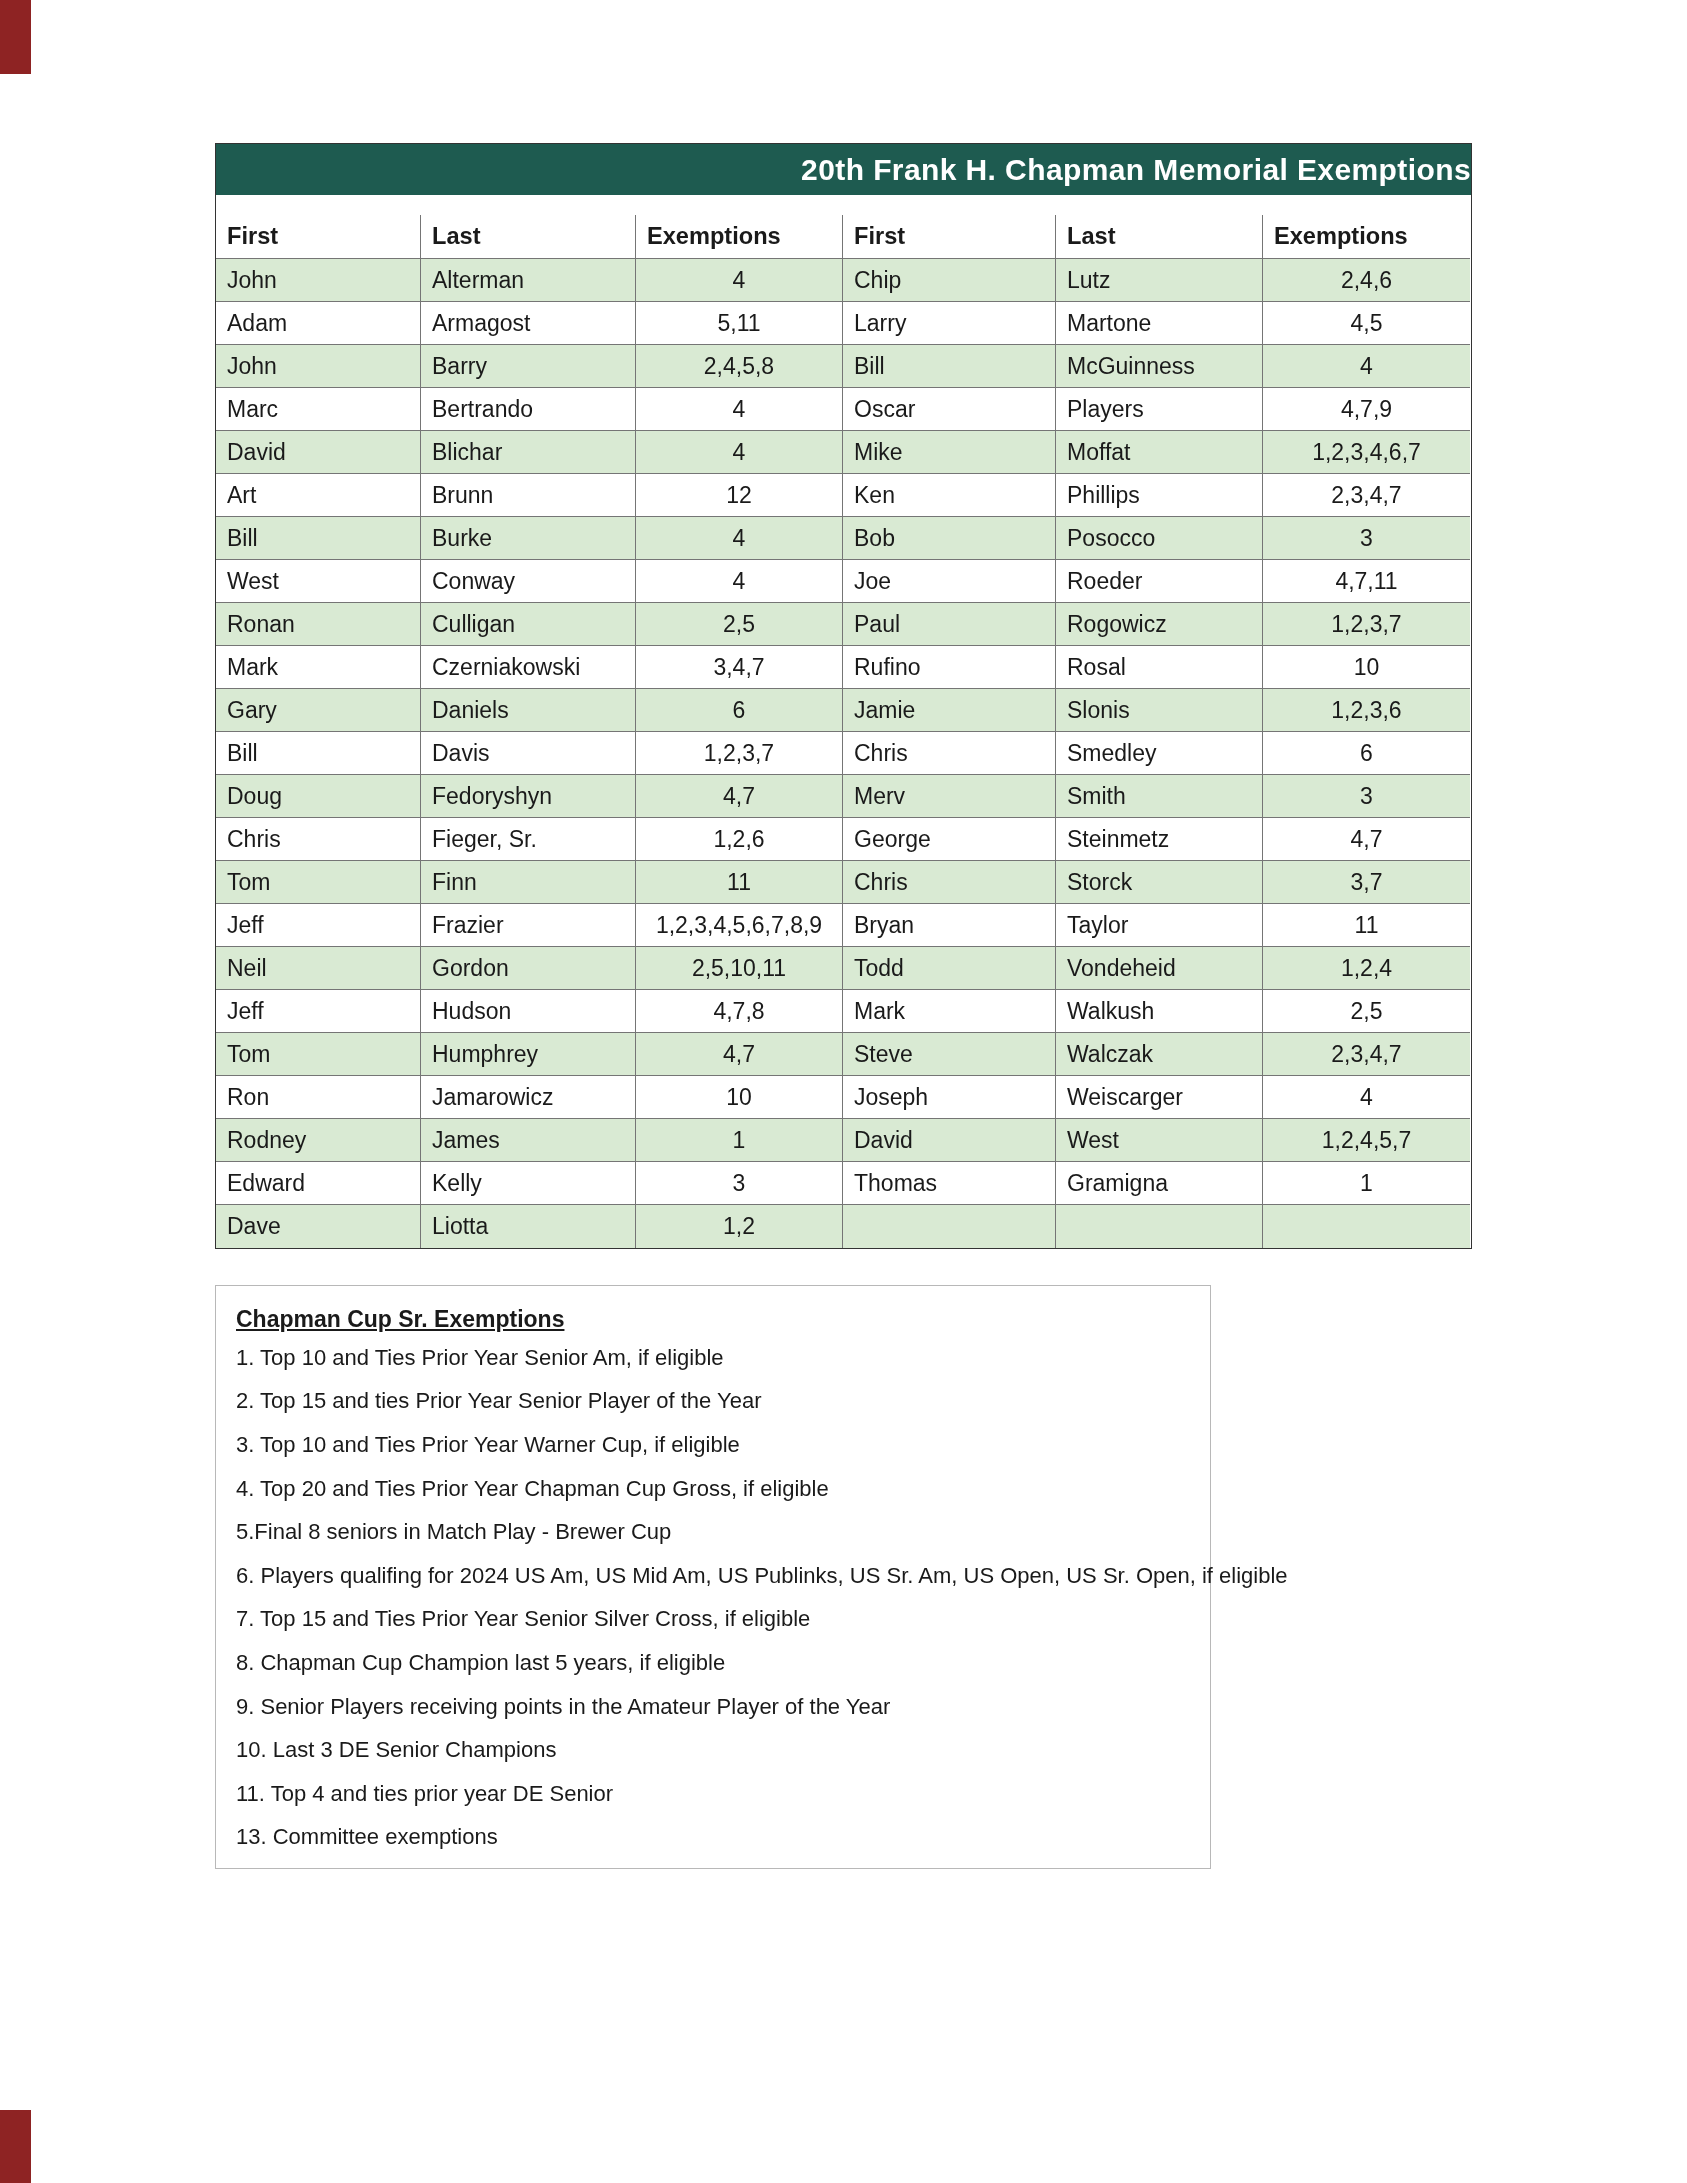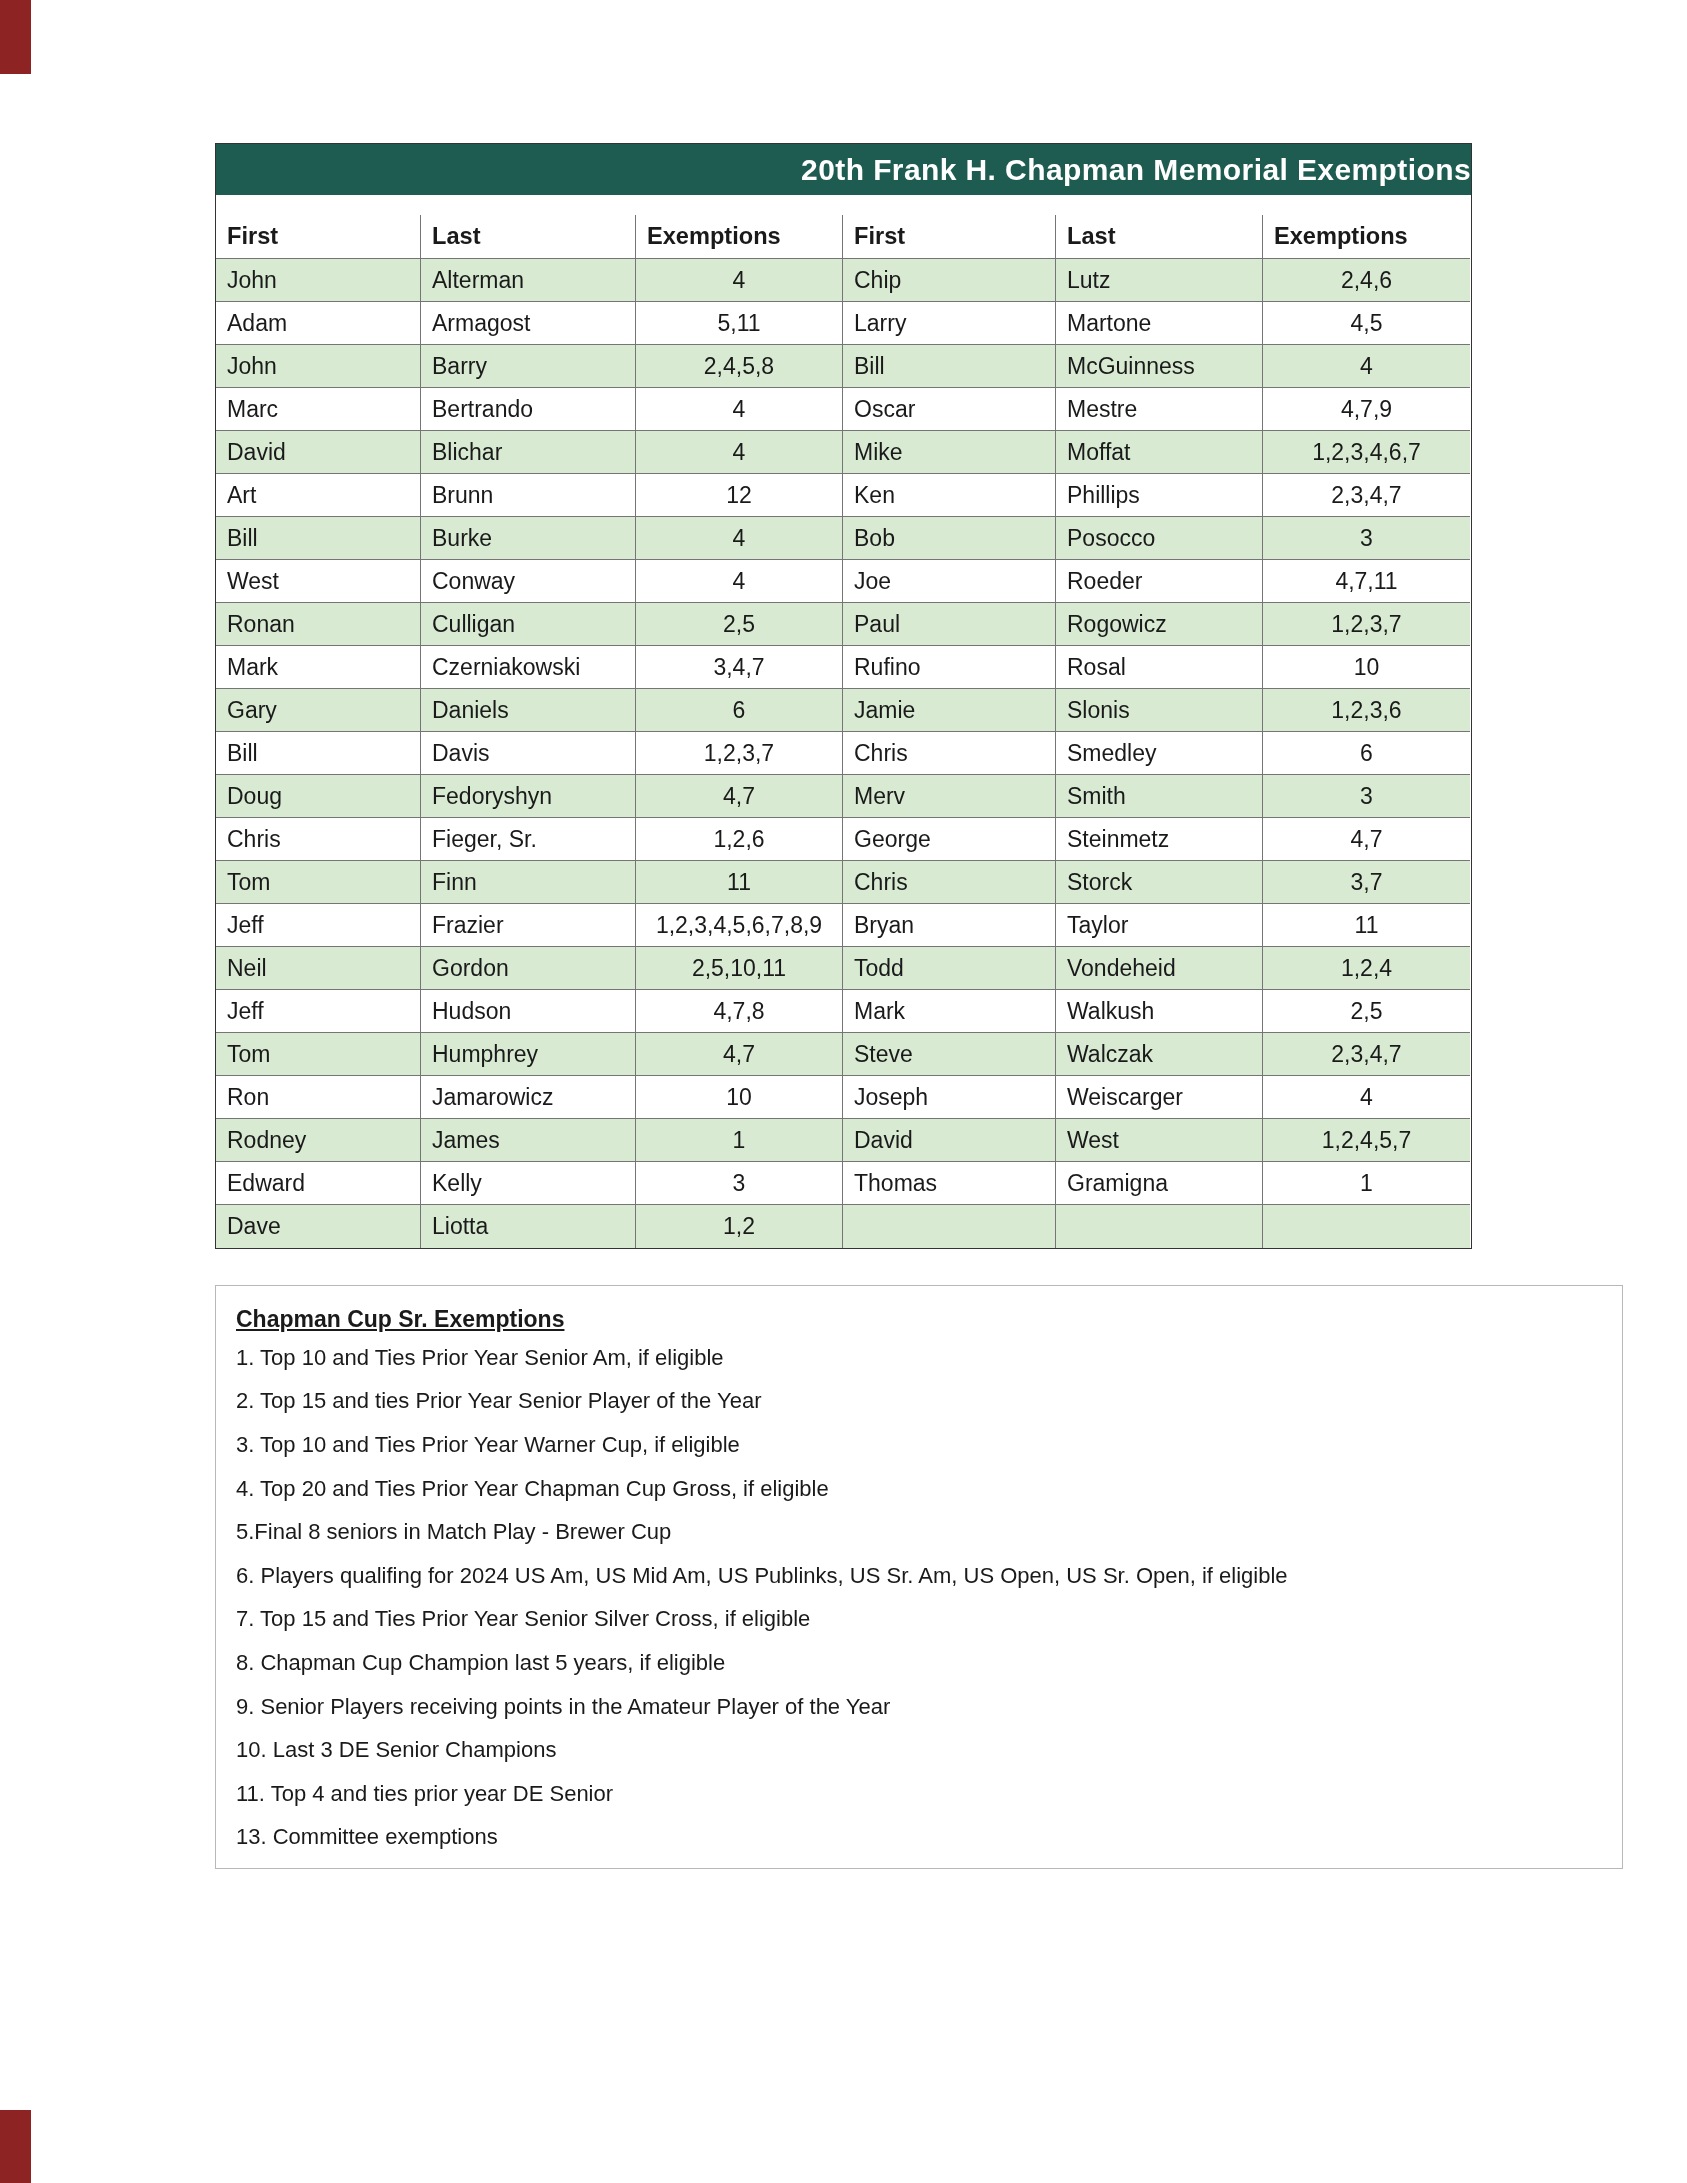--- a/index.html
+++ b/index.html
@@ -63,21 +63,21 @@
     font-size: 23.6px;
   }
   .cell.alt { background: #d9ead3; }
   .cell.center { justify-content: center; padding: 0 3.4px; }
   .grid .cell:nth-last-child(-n+6) { border-bottom: none; }
 
   .notes {
     position: absolute;
     left: 215px;
     top: 1285px;
-    width: 1408px;
+    width: 996px;
     border: 1.7px solid #b8b8b8;
     padding: 20px 20px 18.6px 20px;
     background: #ffffff;
   }
   .notes-title {
     font-size: 23px;
     font-weight: bold;
     text-decoration: underline;
     line-height: 27px;
     margin-bottom: 11.8px;
@@ -120,21 +120,21 @@
       <div class="cell alt">John</div>
       <div class="cell alt">Barry</div>
       <div class="cell alt center">2,4,5,8</div>
       <div class="cell alt">Bill</div>
       <div class="cell alt">McGuinness</div>
       <div class="cell alt center">4</div>
       <div class="cell">Marc</div>
       <div class="cell">Bertrando</div>
       <div class="cell center">4</div>
       <div class="cell">Oscar</div>
-      <div class="cell">Mestre</div>
+      <div class="cell">Players</div>
       <div class="cell center">4,7,9</div>
       <div class="cell alt">David</div>
       <div class="cell alt">Blichar</div>
       <div class="cell alt center">4</div>
       <div class="cell alt">Mike</div>
       <div class="cell alt">Moffat</div>
       <div class="cell alt center">1,2,3,4,6,7</div>
       <div class="cell">Art</div>
       <div class="cell">Brunn</div>
       <div class="cell center">12</div>

